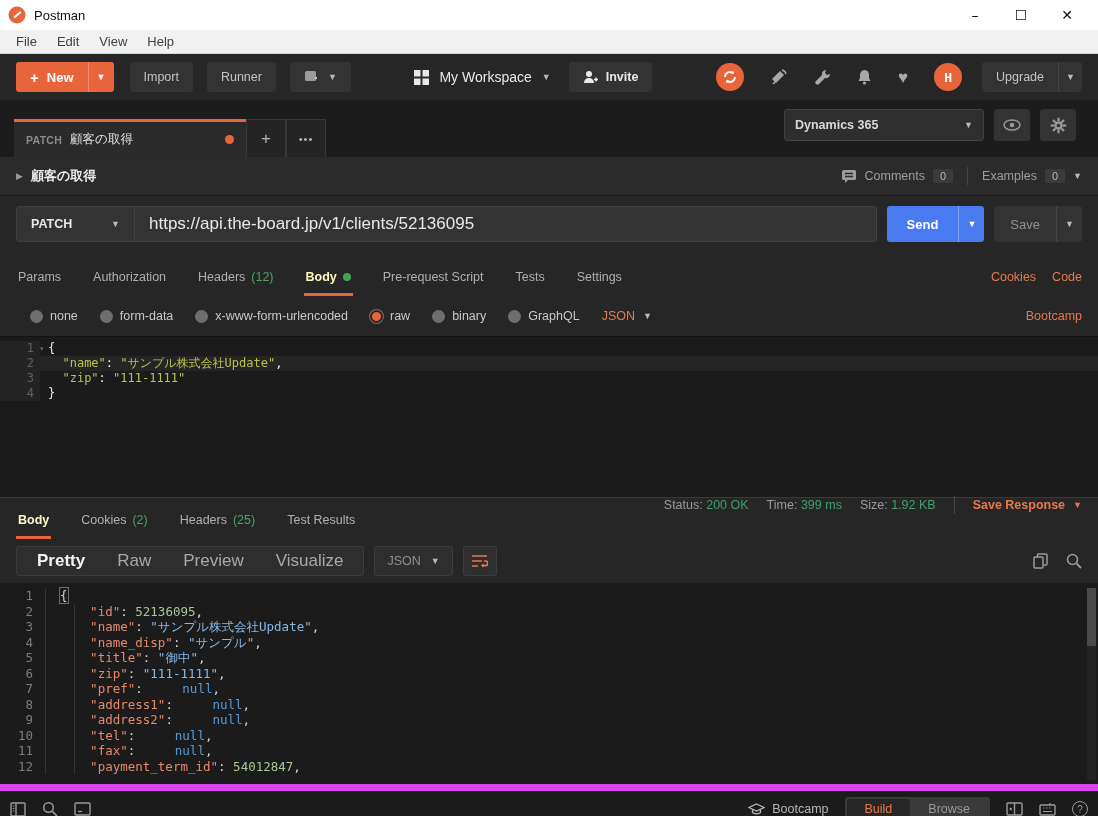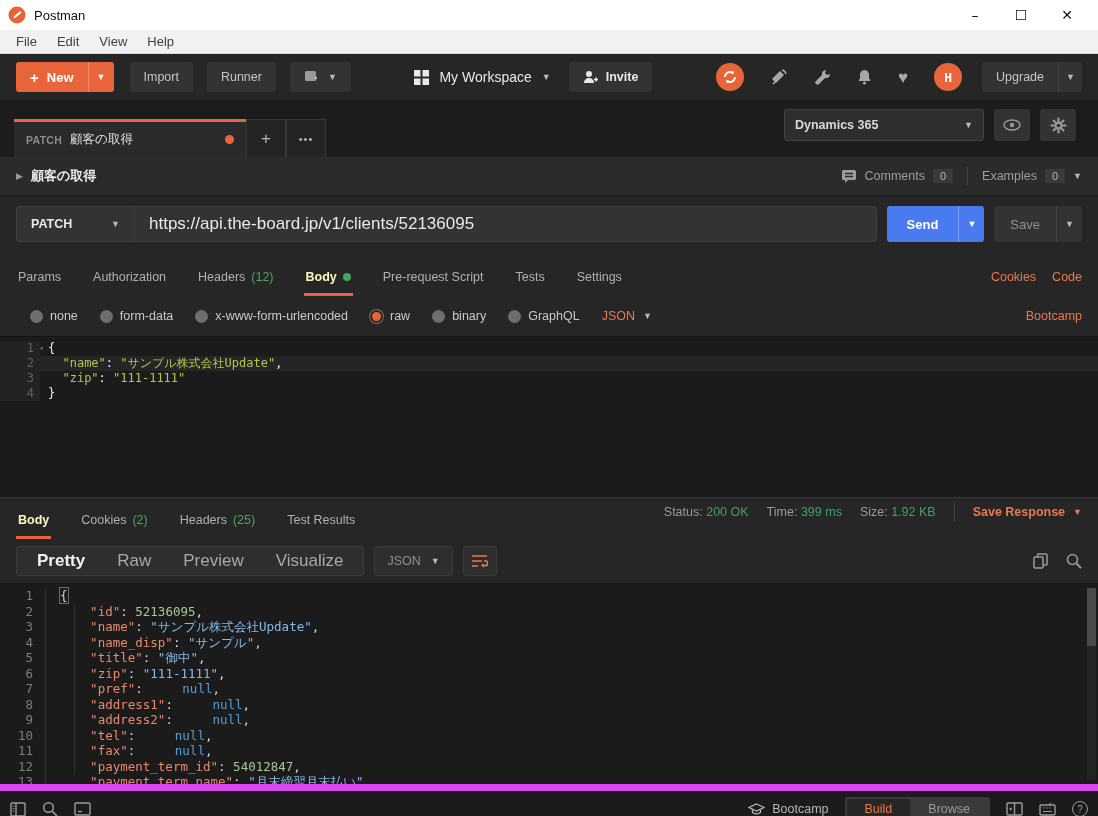--- a/index.html
+++ b/index.html
@@ -110,21 +110,21 @@
   .resp-editor .n { color:#a9c795; }
   .resp-editor .u { color:#569cd6;margin-left:32px; }
   .resp-editor .p, .resp-editor .w { color:#d4d4d4; }
   .resp-editor .c { color:#d4d4d4; outline:1px solid #6b6b6b; }
   .indent-guide { position:absolute; left:74px; top:20px; width:1px; height:170px; background:#333; }
   .resp-scrollbar { position:absolute; right:2px; top:4px; width:9px; height:192px; background:#242424; }
   .resp-scrollbar .thumb { width:9px; height:58px; background:#4a4a4a; }
 
   
   .respmeta-row { height:42px; background:#262626; border-top:1px solid #3a3a3a; display:flex; align-items:flex-end; padding:0 16px; position:relative; }
-  .respmeta-right { position:absolute; right:16px; bottom:18px; display:flex; align-items:center; gap:18px; font-size:12.5px; }
+  .respmeta-right { position:absolute; right:16px; bottom:25px; display:flex; align-items:center; gap:18px; font-size:12.5px; }
   .meta-pair { color:#9a9a9a; }
   .meta-pair .val { color:#3ea06b; }
   .save-response { color:#e8794d; font-weight:bold; display:flex; align-items:center; gap:8px; }
 
   
   .resptool-row { height:45px; background:#262626; display:flex; align-items:center; padding:0 16px; gap:10px; position:relative; border-bottom:1px solid #1a1a1a; }
   .seg-group { display:flex; height:30px; background:#2e2e2e; border:1px solid #3c3c3c; border-radius:3px; align-items:center; padding:0 4px; }
   .seg { padding:0 16px; color:#a8a8a8; font-size:17px; }
   .seg.active { color:#f2f2f2; font-weight:bold; }
   .json-select { height:30px; background:#2e2e2e; border:1px solid #3c3c3c; border-radius:3px; display:flex; align-items:center; gap:10px; padding:0 12px; color:#8f8f8f; font-size:12.5px; }
@@ -468,21 +468,20 @@
     <div class="code-line"><span class="gutter">3</span><span class="code-body"><span class="w">    </span><span class="k">"name"</span><span class="p">: </span><span class="s">"サンプル株式会社Update"</span><span class="p">,</span></span></div>
     <div class="code-line"><span class="gutter">4</span><span class="code-body"><span class="w">    </span><span class="k">"name_disp"</span><span class="p">: </span><span class="s">"サンプル"</span><span class="p">,</span></span></div>
     <div class="code-line"><span class="gutter">5</span><span class="code-body"><span class="w">    </span><span class="k">"title"</span><span class="p">: </span><span class="s">"御中"</span><span class="p">,</span></span></div>
     <div class="code-line"><span class="gutter">6</span><span class="code-body"><span class="w">    </span><span class="k">"zip"</span><span class="p">: </span><span class="s">"111-1111"</span><span class="p">,</span></span></div>
     <div class="code-line"><span class="gutter">7</span><span class="code-body"><span class="w">    </span><span class="k">"pref"</span><span class="p">: </span><span class="u">null</span><span class="p">,</span></span></div>
     <div class="code-line"><span class="gutter">8</span><span class="code-body"><span class="w">    </span><span class="k">"address1"</span><span class="p">: </span><span class="u">null</span><span class="p">,</span></span></div>
     <div class="code-line"><span class="gutter">9</span><span class="code-body"><span class="w">    </span><span class="k">"address2"</span><span class="p">: </span><span class="u">null</span><span class="p">,</span></span></div>
     <div class="code-line"><span class="gutter">10</span><span class="code-body"><span class="w">    </span><span class="k">"tel"</span><span class="p">: </span><span class="u">null</span><span class="p">,</span></span></div>
     <div class="code-line"><span class="gutter">11</span><span class="code-body"><span class="w">    </span><span class="k">"fax"</span><span class="p">: </span><span class="u">null</span><span class="p">,</span></span></div>
     <div class="code-line"><span class="gutter">12</span><span class="code-body"><span class="w">    </span><span class="k">"payment_term_id"</span><span class="p">: </span><span class="n">54012847</span><span class="p">,</span></span></div>
-    <div class="code-line"><span class="gutter">13</span><span class="code-body"><span class="w">    </span><span class="k">"payment_term_name"</span><span class="p">: </span><span class="s">"月末締翌月末払い"</span><span class="p">,</span></span></div>
   </div>
 
 <div class="bottombar">
   <svg width="16" height="15" viewBox="0 0 16 15">
     <rect x="1" y="1" width="14" height="13" rx="1" fill="none" stroke="#9a9a9a" stroke-width="1.4"></rect>
     <path d="M6 1v13" stroke="#9a9a9a" stroke-width="1.4"></path>
     <path d="M2.8 4h1.6M2.8 6.5h1.6M2.8 9h1.6" stroke="#9a9a9a" stroke-width="1.1"></path>
   </svg>
   <svg width="16" height="16" viewBox="0 0 16 16">
     <circle cx="6.5" cy="6.5" r="4.8" fill="none" stroke="#9a9a9a" stroke-width="1.5"></circle>

